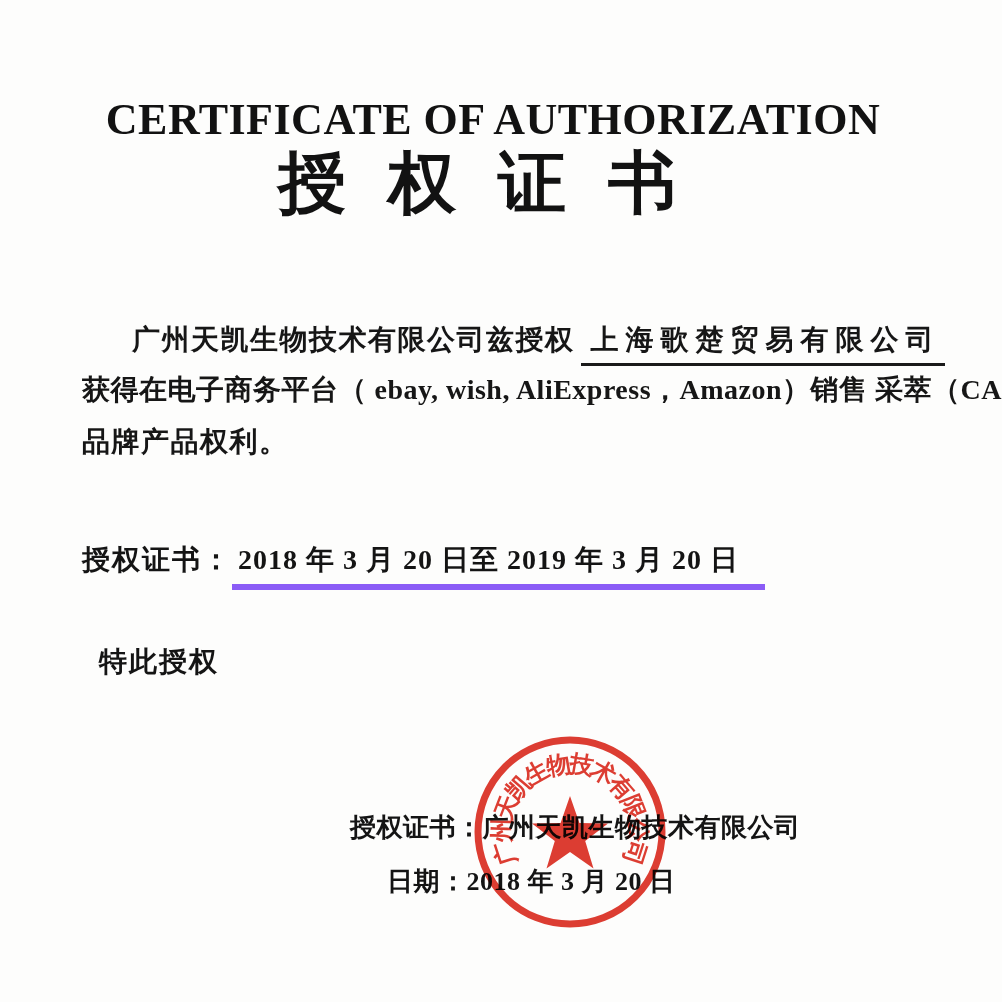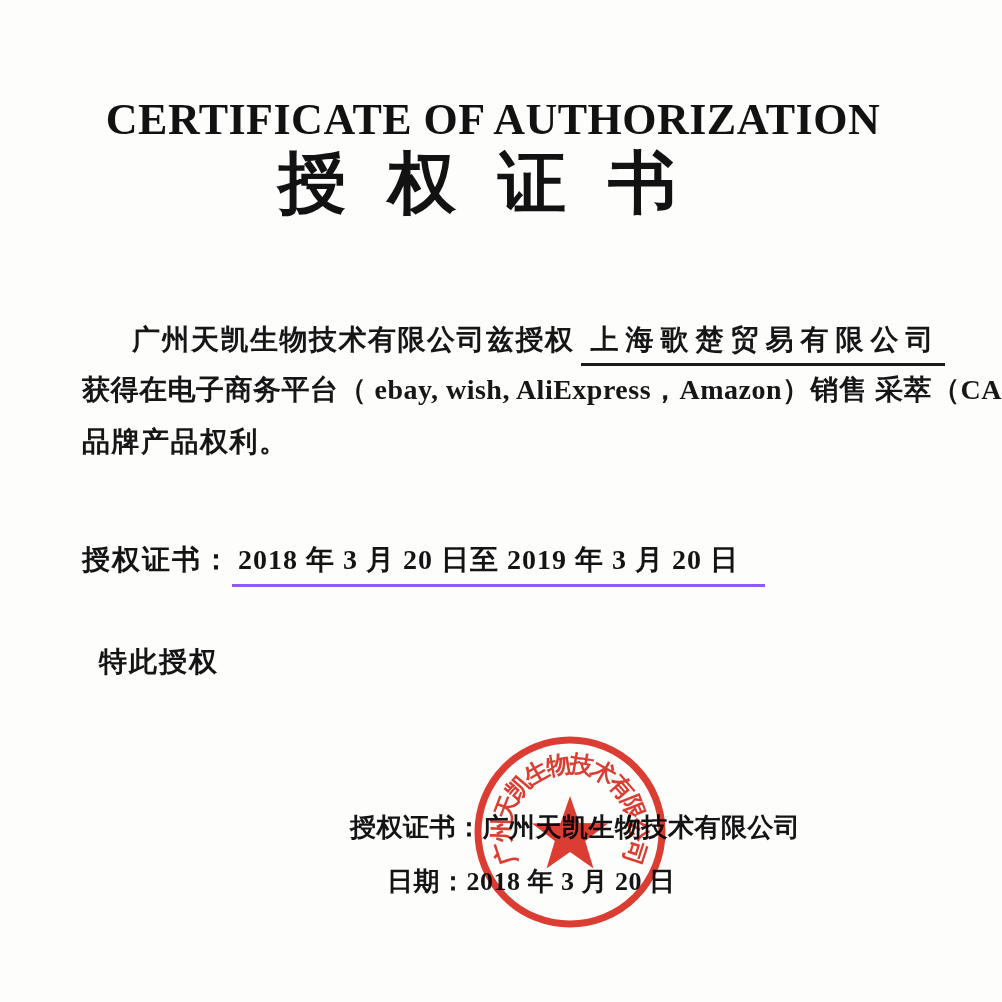--- a/index.html
+++ b/index.html
@@ -55,21 +55,21 @@
   }
   .line2 { top: 371px; left: 82px; letter-spacing: 0.5px; }
   .line3 { top: 423px; left: 82px; letter-spacing: 1.5px; }
 
   .period { top: 541px; left: 82px; font-size: 28px; font-weight: 600; }
   .period-label { letter-spacing: 2px; }
   .period-value {
     display: inline-block;
     padding: 0 26px 5px 6px;
     letter-spacing: 1px;
-    border-bottom: 3px solid #8b5cf6;
+    border-bottom: 6px solid #8b5cf6;
   }
 
   .hereby { top: 643px; left: 82px; font-size: 28px; font-weight: 600; letter-spacing: 2px; margin-left: 17px; }
 
   .sig-unit { top: 810px; left: 350px; font-size: 26px; font-weight: 600; letter-spacing: 0.5px; }
   .sig-date { top: 864px; left: 387px; font-size: 26px; font-weight: 700; letter-spacing: 0.5px; }
 
   .seal {
     position: absolute;
     left: 470px;

